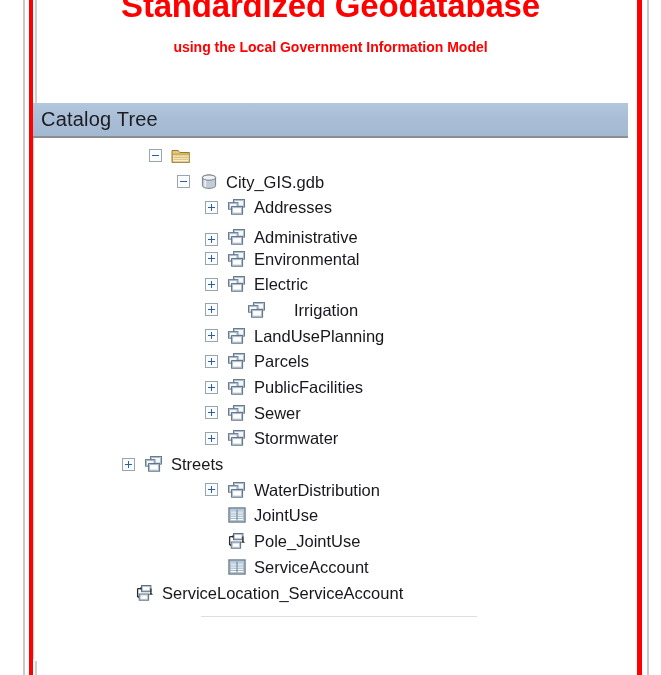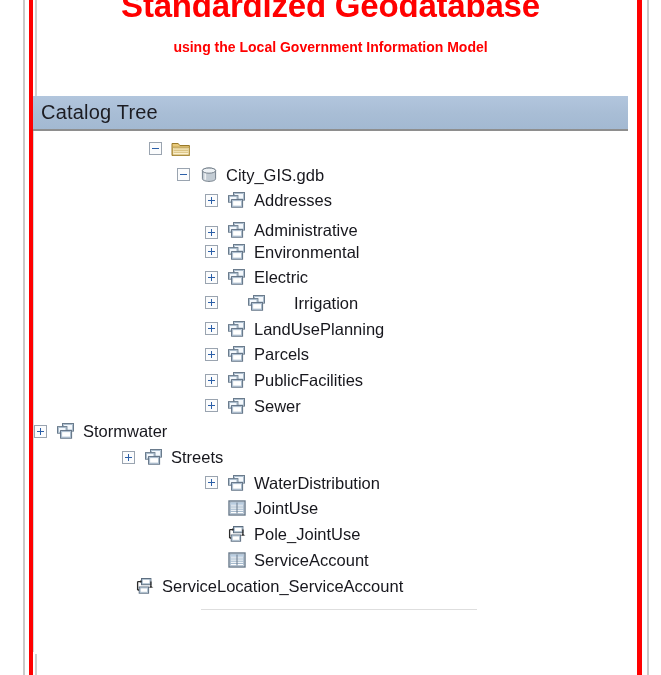--- a/index.html
+++ b/index.html
@@ -51,21 +51,21 @@
     color: #ff0000;
     line-height: 26px;
     margin: 8px 0 0 0;
     white-space: nowrap;
   }
 
   
   .catalog-panel {
     position: absolute;
     left: 33px;
-    top: 96px;
+    top: 103px;
     width: 595px;
     height: 558px;
     background: #ffffff;
   }
   .panel-header {
     height: 35px;
     background: linear-gradient(to bottom, #b2c6dd 0%, #a8bdd5 55%, #a3b9d2 100%);
     border-bottom: 2px solid #8e8e8e;
     display: flex;
     align-items: center;
@@ -298,21 +298,21 @@
           <span class="icon-slot"><svg width="20" height="18" viewBox="0 0 20 18">
               <rect x="6.5" y="1.5" width="11" height="7.6" fill="#dbe7f3" stroke="#6a7b8c" stroke-width="1"></rect>
               <rect x="7.6" y="2.6" width="8.8" height="5.4" fill="#f4f8fc" stroke="#9fb2c4" stroke-width="0.8"></rect>
               <rect x="1.5" y="4.6" width="9.4" height="6.6" fill="#dbe7f3" stroke="#6a7b8c" stroke-width="1"></rect>
               <rect x="2.5" y="5.6" width="7.4" height="4.6" fill="#f4f8fc" stroke="#9fb2c4" stroke-width="0.8"></rect>
               <rect x="4.6" y="8.6" width="11" height="7.6" fill="#cfdff0" stroke="#5d6e80" stroke-width="1"></rect>
               <rect x="5.7" y="9.7" width="8.8" height="5.4" fill="#ffffff" stroke="#9fb2c4" stroke-width="0.8"></rect>
             </svg></span>
           <span class="tree-label">Sewer</span>
         </li>
-        <li class="tree-row" style="">
+        <li class="tree-row" style="padding-left: 171px;">
           <span class="toggle plus"></span>
           <span class="icon-slot"><svg width="20" height="18" viewBox="0 0 20 18">
               <rect x="6.5" y="1.5" width="11" height="7.6" fill="#dbe7f3" stroke="#6a7b8c" stroke-width="1"></rect>
               <rect x="7.6" y="2.6" width="8.8" height="5.4" fill="#f4f8fc" stroke="#9fb2c4" stroke-width="0.8"></rect>
               <rect x="1.5" y="4.6" width="9.4" height="6.6" fill="#dbe7f3" stroke="#6a7b8c" stroke-width="1"></rect>
               <rect x="2.5" y="5.6" width="7.4" height="4.6" fill="#f4f8fc" stroke="#9fb2c4" stroke-width="0.8"></rect>
               <rect x="4.6" y="8.6" width="11" height="7.6" fill="#cfdff0" stroke="#5d6e80" stroke-width="1"></rect>
               <rect x="5.7" y="9.7" width="8.8" height="5.4" fill="#ffffff" stroke="#9fb2c4" stroke-width="0.8"></rect>
             </svg></span>
           <span class="tree-label">Stormwater</span>

